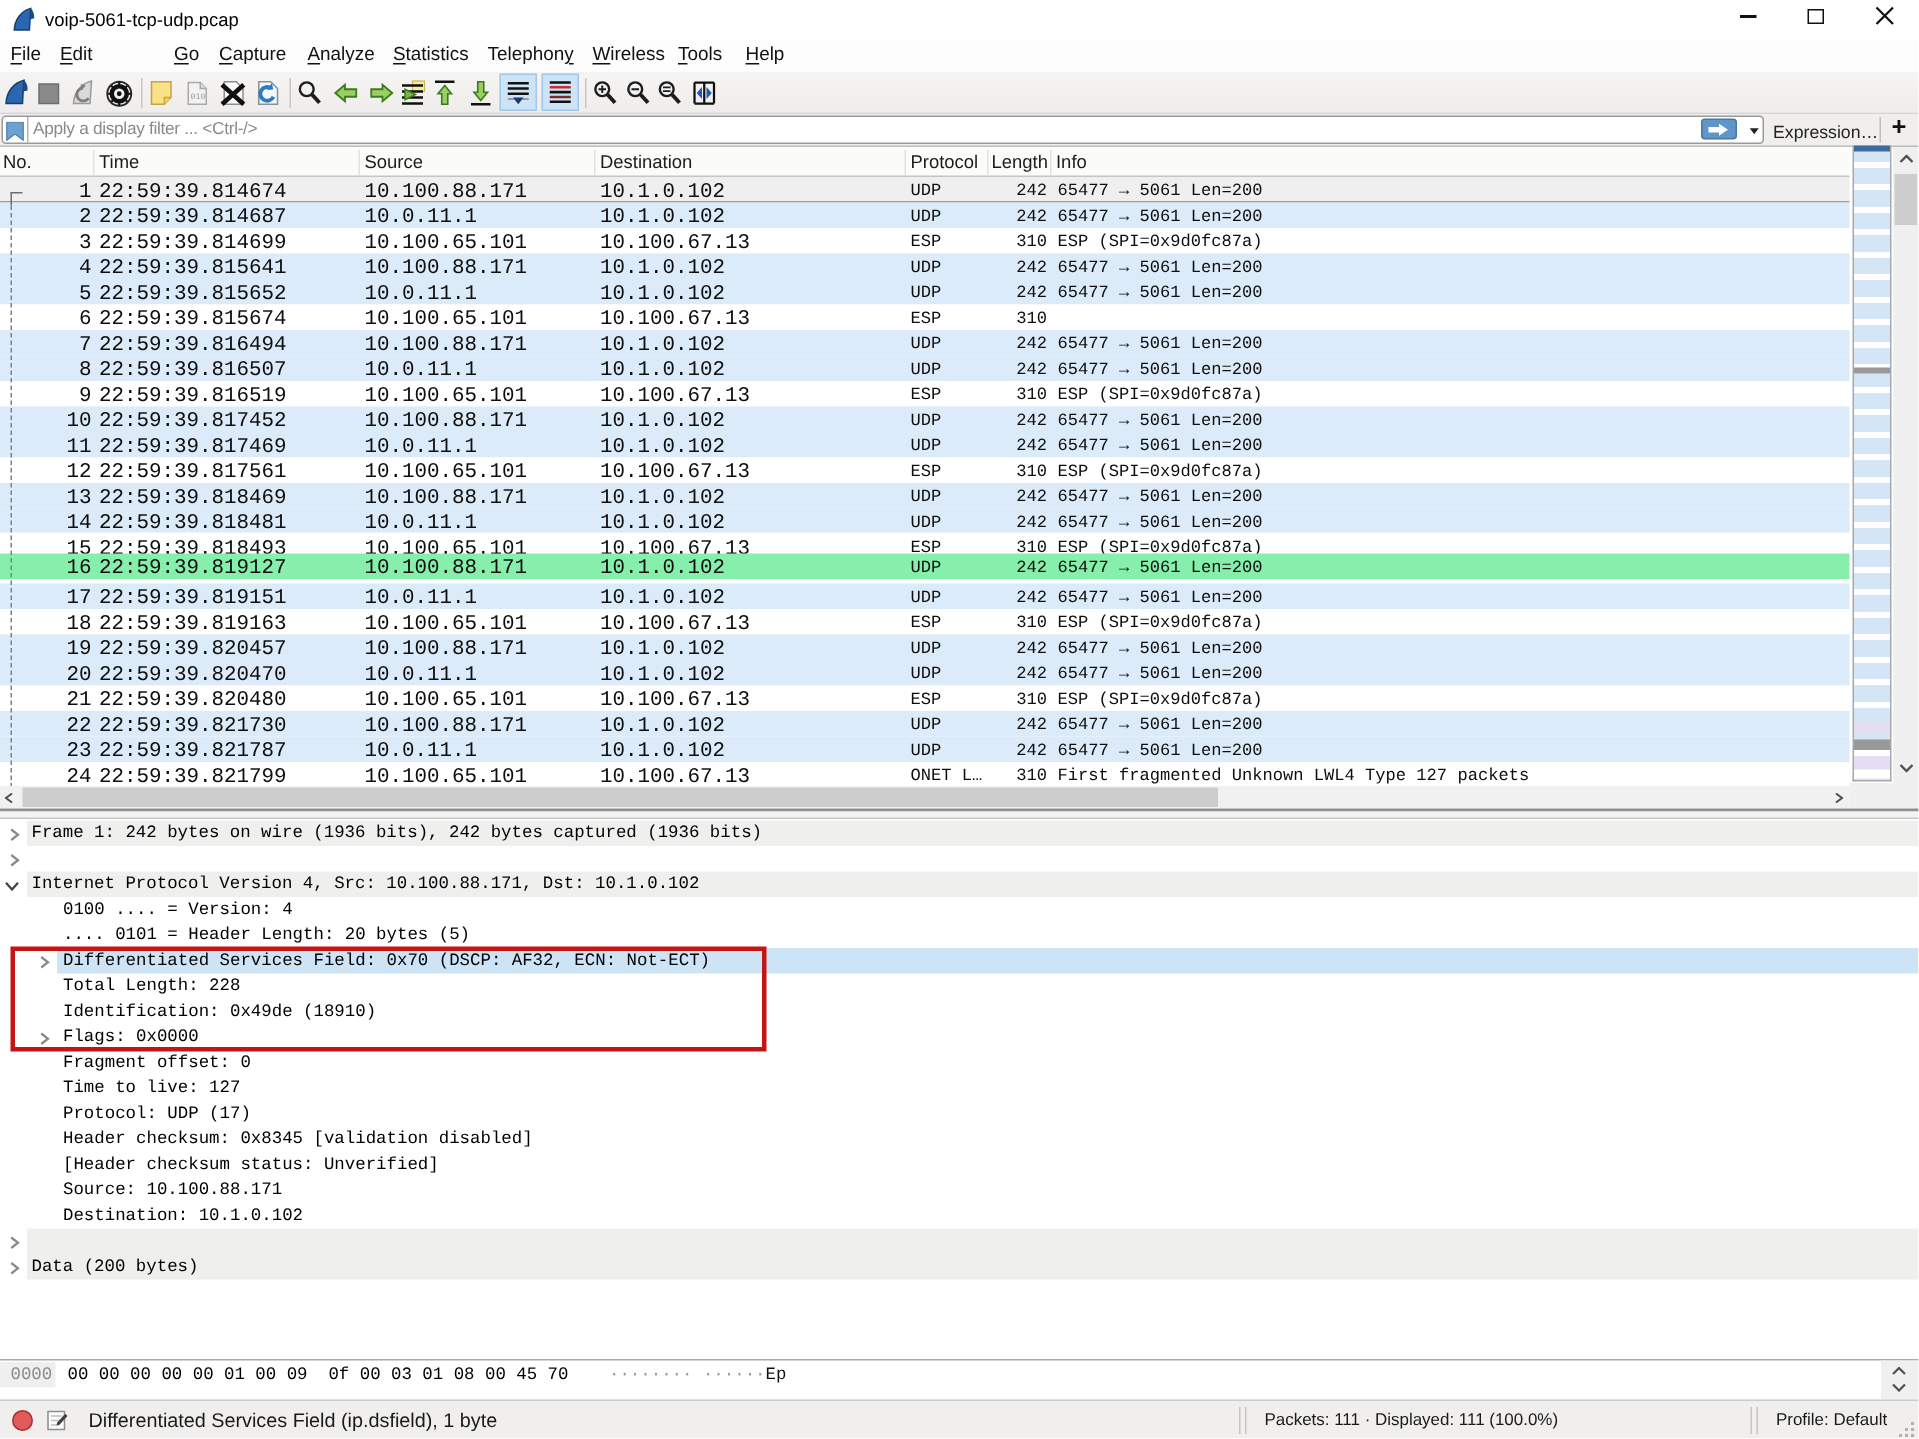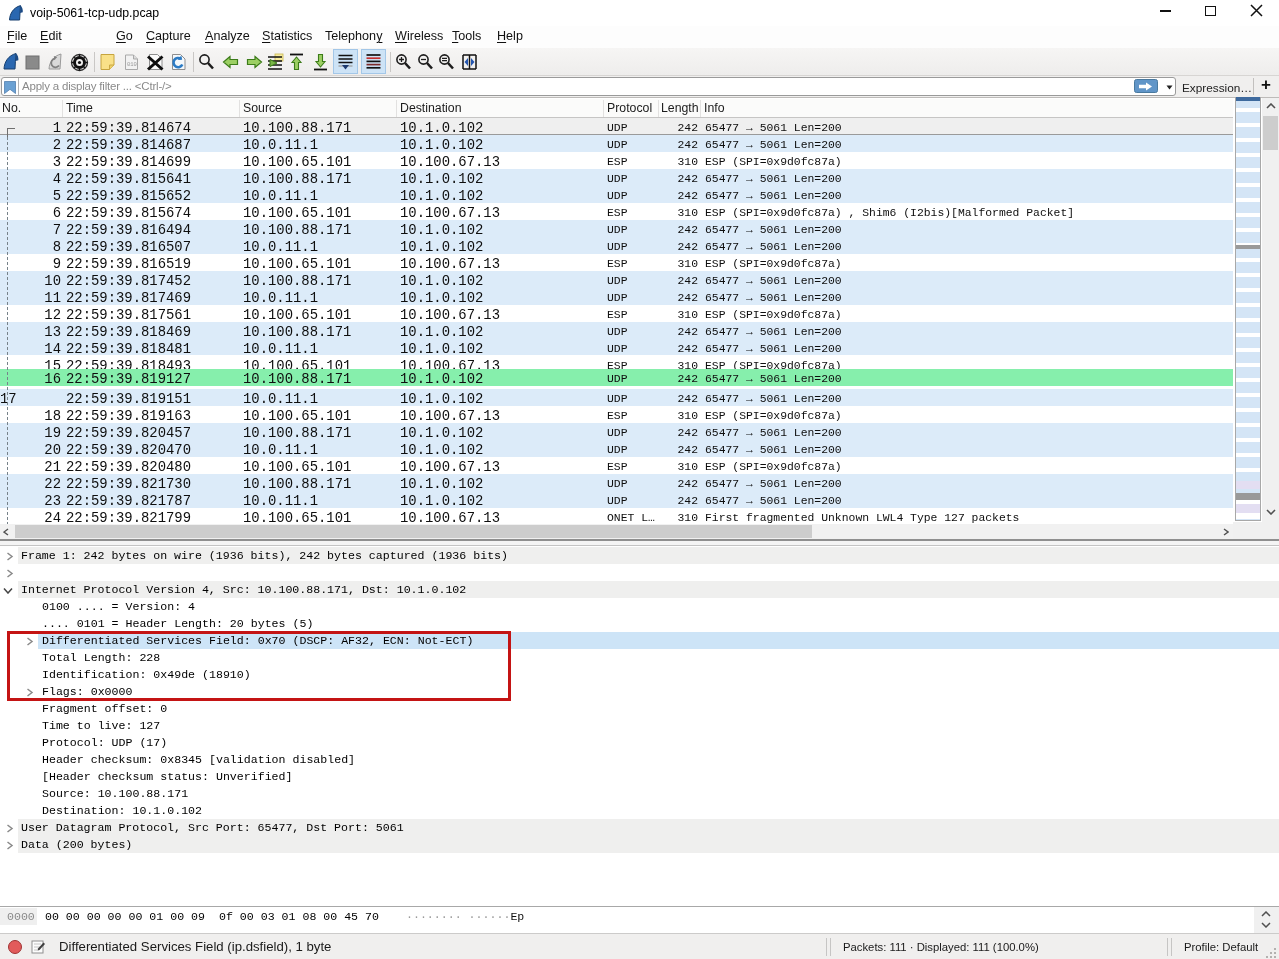--- a/index.html
+++ b/index.html
@@ -259,21 +259,20 @@
 <span class="fR" style="left:655px;width:43px;text-align:right;display:inline-block;">242</span>
 <span class="fR" style="left:705px;">65477 → 5061 Len=200</span>
 </div>
 <div class="row mono" style="top:202.95px;background:#ffffff;height:16.95px;">
 <span class="fL" style="left:0;width:61px;text-align:right;display:inline-block;">6</span>
 <span class="fL" style="left:66px;">22:59:39.815674</span>
 <span class="fL" style="left:243px;">10.100.65.101</span>
 <span class="fL" style="left:400px;">10.100.67.13</span>
 <span class="fR" style="left:607px;">ESP</span>
 <span class="fR" style="left:655px;width:43px;text-align:right;display:inline-block;">310</span>
-<span class="fR" style="left:705px;">ESP (SPI=0x9d0fc87a) , Shim6 (I2bis)[Malformed Packet]</span>
 </div>
 <div class="row mono" style="top:219.90px;background:#dcebf9;height:16.95px;">
 <span class="fL" style="left:0;width:61px;text-align:right;display:inline-block;">7</span>
 <span class="fL" style="left:66px;">22:59:39.816494</span>
 <span class="fL" style="left:243px;">10.100.88.171</span>
 <span class="fL" style="left:400px;">10.1.0.102</span>
 <span class="fR" style="left:607px;">UDP</span>
 <span class="fR" style="left:655px;width:43px;text-align:right;display:inline-block;">242</span>
 <span class="fR" style="left:705px;">65477 → 5061 Len=200</span>
 </div>
@@ -352,21 +351,21 @@
 <div class="row mono" style="top:369px;background:#86efac;height:16.95px;">
 <span class="fL" style="left:0;width:61px;text-align:right;display:inline-block;">16</span>
 <span class="fL" style="left:66px;">22:59:39.819127</span>
 <span class="fL" style="left:243px;">10.100.88.171</span>
 <span class="fL" style="left:400px;">10.1.0.102</span>
 <span class="fR" style="left:607px;">UDP</span>
 <span class="fR" style="left:655px;width:43px;text-align:right;display:inline-block;">242</span>
 <span class="fR" style="left:705px;">65477 → 5061 Len=200</span>
 </div>
 <div class="row mono" style="top:389.40px;background:#dcebf9;height:16.95px;">
-<span class="fL" style="left:0;width:61px;display:inline-block;">17</span>
+<span class="fL" style="left:0;width:61px;text-align:right;display:inline-block;padding-left:32px;">17</span>
 <span class="fL" style="left:66px;">22:59:39.819151</span>
 <span class="fL" style="left:243px;">10.0.11.1</span>
 <span class="fL" style="left:400px;">10.1.0.102</span>
 <span class="fR" style="left:607px;">UDP</span>
 <span class="fR" style="left:655px;width:43px;text-align:right;display:inline-block;">242</span>
 <span class="fR" style="left:705px;">65477 → 5061 Len=200</span>
 </div>
 <div class="row mono" style="top:406.35px;background:#ffffff;height:16.95px;">
 <span class="fL" style="left:0;width:61px;text-align:right;display:inline-block;">18</span>
 <span class="fL" style="left:66px;">22:59:39.819163</span>
@@ -495,21 +494,20 @@
 <div class="drow mono" style="left:42px;top:171.50px;">Time to live: 127</div>
 <div class="drow mono" style="left:42px;top:188.55px;">Protocol: UDP (17)</div>
 <div class="drow mono" style="left:42px;top:205.60px;">Header checksum: 0x8345 [validation disabled]</div>
 <div class="drow mono" style="left:42px;top:222.65px;">[Header checksum status: Unverified]</div>
 <div class="drow mono" style="left:42px;top:239.70px;">Source: 10.100.88.171</div>
 <div class="drow mono" style="left:42px;top:256.75px;">Destination: 10.1.0.102</div>
 <div class="abs" style="left:18px;top:273.80px;width:1261px;height:17.05px;background:#efefee;"></div>
 <svg class="abs" style="left:6px;top:278.80px;" width="8" height="9" viewBox="0 0 8 9">
       <path d="M1.5 1 L6 4.5 L1.5 8" fill="none" stroke="#8a8a8a" stroke-width="1.5"></path>
     </svg>
-<div class="drow mono" style="left:21px;top:273.80px;">User Datagram Protocol, Src Port: 65477, Dst Port: 5061</div>
 <div class="abs" style="left:18px;top:290.85px;width:1261px;height:17.05px;background:#efefee;"></div>
 <svg class="abs" style="left:6px;top:295.85px;" width="8" height="9" viewBox="0 0 8 9">
       <path d="M1.5 1 L6 4.5 L1.5 8" fill="none" stroke="#8a8a8a" stroke-width="1.5"></path>
     </svg>
 <div class="drow mono" style="left:21px;top:290.85px;">Data (200 bytes)</div>
 <div class="abs" style="left:7px;top:85px;width:504px;height:70px;border:3px solid #c41414;"></div>
 </div>
 <div class="abs" style="left:0;top:906px;width:1279px;height:27px;background:#fff;border-top:1px solid #a8a8a8;">
 <div class="abs" style="left:0;top:1px;width:37px;height:17px;background:#efefef;"></div>
 <div class="drow mono" style="left:7px;top:1px;color:#8a8a8a;">0000</div>

